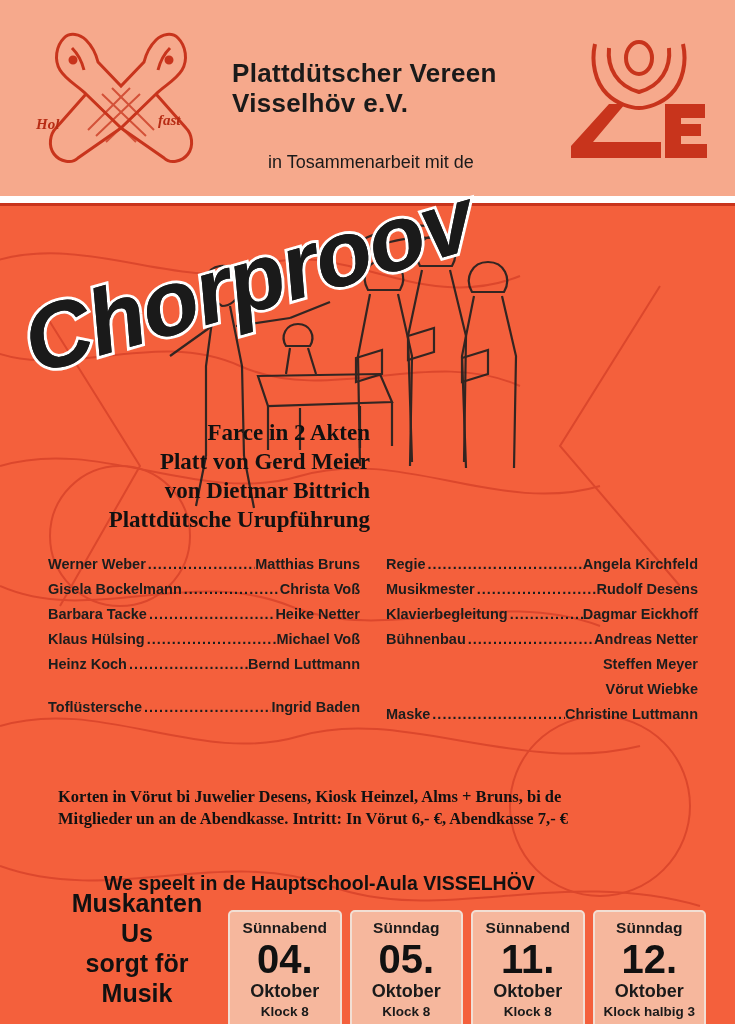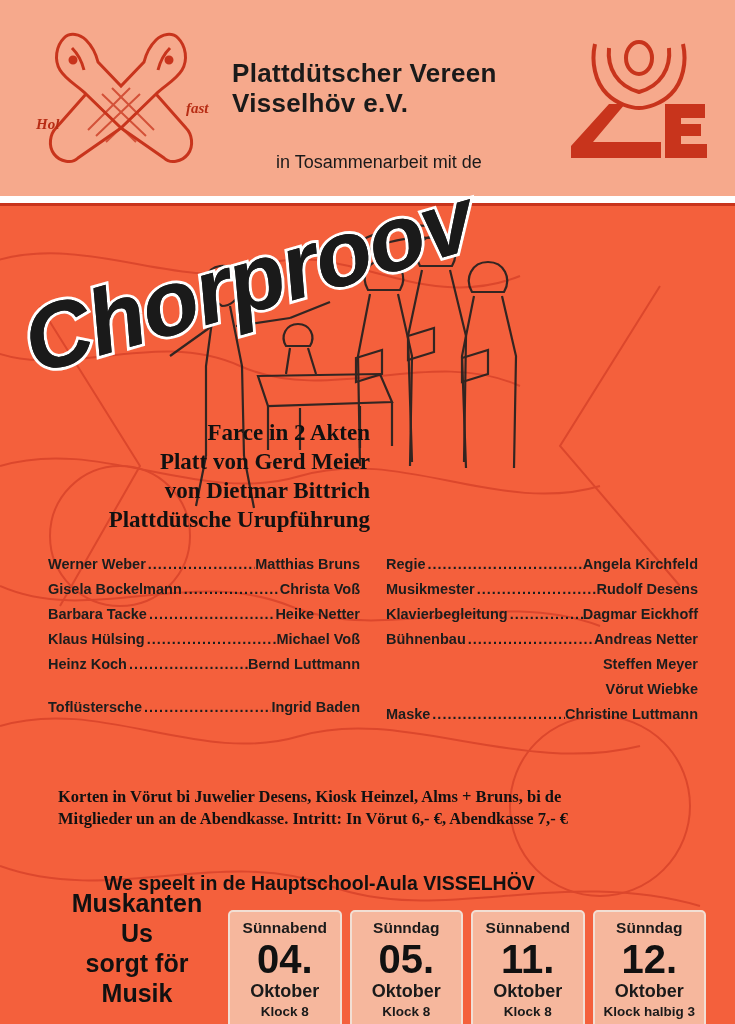--- a/index.html
+++ b/index.html
@@ -51,35 +51,35 @@
   .logo-left svg { display: block; }
   .logo-hol, .logo-fast {
     position: absolute;
     font-family: "Liberation Serif", serif;
     font-style: italic;
     font-weight: bold;
     font-size: 15px;
     color: #b72c14;
   }
   .logo-hol { left: 10px; top: 92px; }
-  .logo-fast { left: 132px; top: 76px; margin-left: 28px; }
+  .logo-fast { left: 132px; top: 88px; }
 
   .club-name {
     position: absolute;
     left: 232px; top: 58px;
     font-family: "Liberation Sans", sans-serif;
     font-weight: bold;
     font-size: 26px;
     line-height: 30px;
     color: #1a1a1a;
     letter-spacing: 0.3px;
   }
   .coop-line {
     position: absolute;
-    left: 276px; top: 152px;
+    left: 268px; top: 152px;
     font-family: "Liberation Sans", sans-serif;
     font-size: 18px;
     color: #1a1a1a;
   }
   .logo-right {
     position: absolute;
     right: 22px; top: 28px;
     width: 148px; height: 150px;
   }
 

